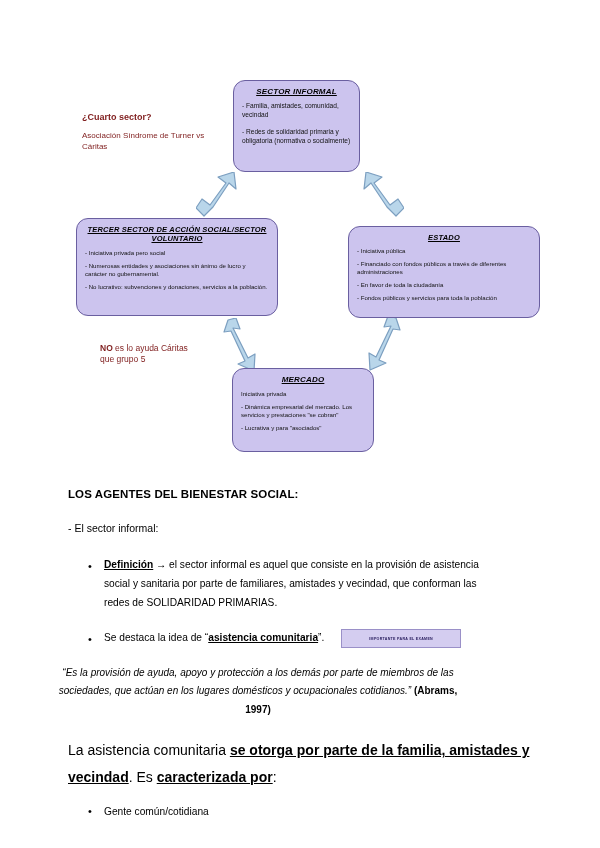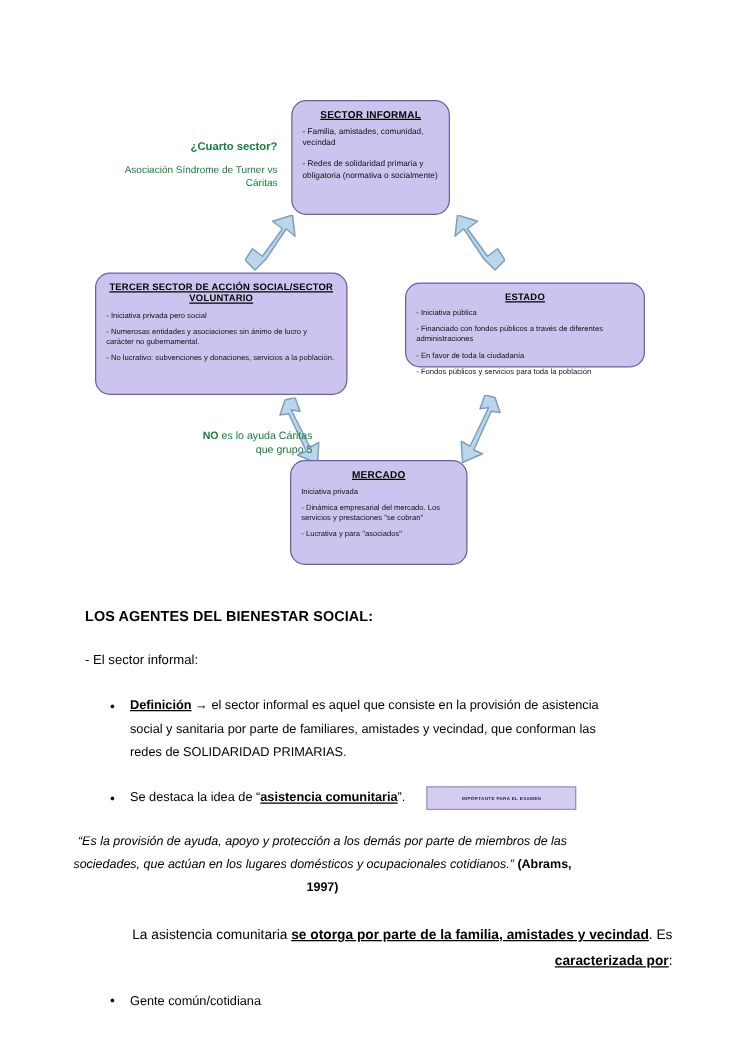--- a/index.html
+++ b/index.html
@@ -23,48 +23,49 @@
     padding: 6px 8px;
   }
   .node-title {
     text-align: center;
     font-weight: bold;
     font-size: 7.5px;
     text-decoration: underline;
     letter-spacing: .2px;
     margin-bottom: 5px;
     line-height: 1.25;
+    font-style: italic;
   }
   .node-line {
     font-size: 6.1px;
     line-height: 1.3;
     margin-bottom: 5px;
     color: #111;
   }
   .node-line:last-child { margin-bottom: 0; }
 
   #node-informal { left: 233px; top: 80px; width: 127px; height: 92px; }
   #node-informal .node-title { font-size: 8px; }
   #node-informal .node-line { font-size: 6.6px; line-height: 1.35; margin-bottom: 8px; }
 
   #node-tercer { left: 76px; top: 218px; width: 202px; height: 98px; }
-  #node-estado { left: 324px; top: 226px; width: 192px; height: 68px; }
+  #node-estado { left: 348px; top: 226px; width: 192px; height: 92px; }
 
   #node-mercado { left: 232px; top: 368px; width: 142px; height: 84px; }
   #node-mercado .node-title { font-size: 8px; }
 
   
   .arrow { position: absolute; }
   #arrow-tl { left: 196px; top: 172px; width: 48px; height: 52px; }
   #arrow-tr { left: 356px; top: 172px; width: 48px; height: 52px; }
   #arrow-bl { left: 222px; top: 318px; width: 42px; height: 54px; }
   #arrow-br { left: 358px; top: 316px; width: 44px; height: 56px; }
 
   
-  .annot { position: absolute; text-align: right; color: #15803d; }
+  .annot { position: absolute; text-align: left; color: #7f1d1d; }
   #annot-cuarto { left: 82px; top: 112px; width: 140px; }
   #annot-cuarto .a-title { font-size: 9px; font-weight: bold; margin-bottom: 9px; }
   #annot-cuarto .a-sub { font-size: 8px; line-height: 1.35; }
   #annot-caritas { left: 100px; top: 343px; width: 150px; font-size: 8.5px; line-height: 1.35; }
   #annot-caritas b { font-weight: bold; }
 
   
   .body { position: absolute; left: 0; top: 488px; width: 516px; }
   .h-main {
     margin: 0 0 22px 68px;
@@ -107,23 +108,22 @@
     width: 400px;
     text-align: center;
     font-style: italic;
     font-size: 10px;
     line-height: 1.85;
   }
   .quote b { font-style: normal; font-weight: bold; }
   .para {
     margin: 0 17px 6px 68px;
     width: 470px;
-    font-size: 11px;
+    font-size: 14px;
     line-height: 1.9;
-    text-align: right;
   }
   .para .u { font-weight: bold; }
   .tail-bullet {
     position: relative;
     margin: 16px 0 0 104px;
     font-size: 10.2px;
   }
   .tail-bullet::before {
     content: "\2022";
     position: absolute; left: -16px; top: -1px;

